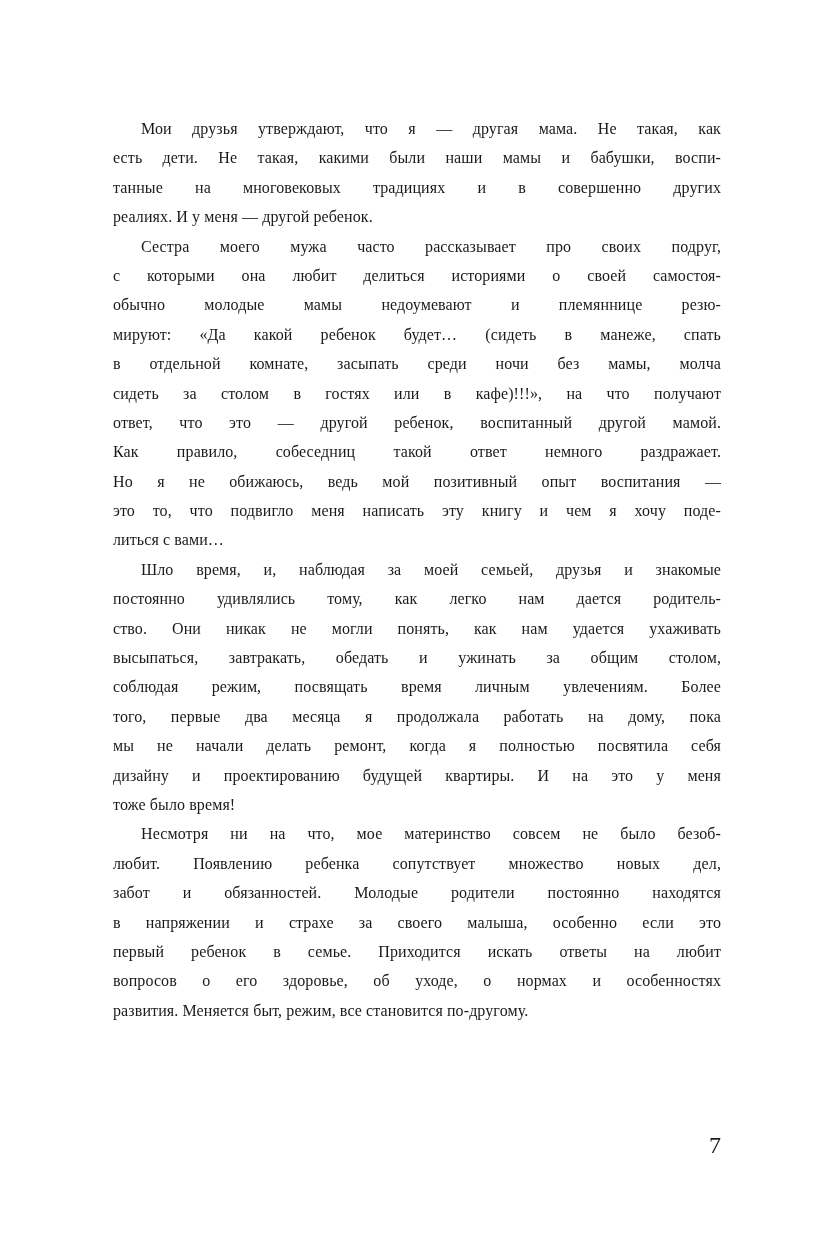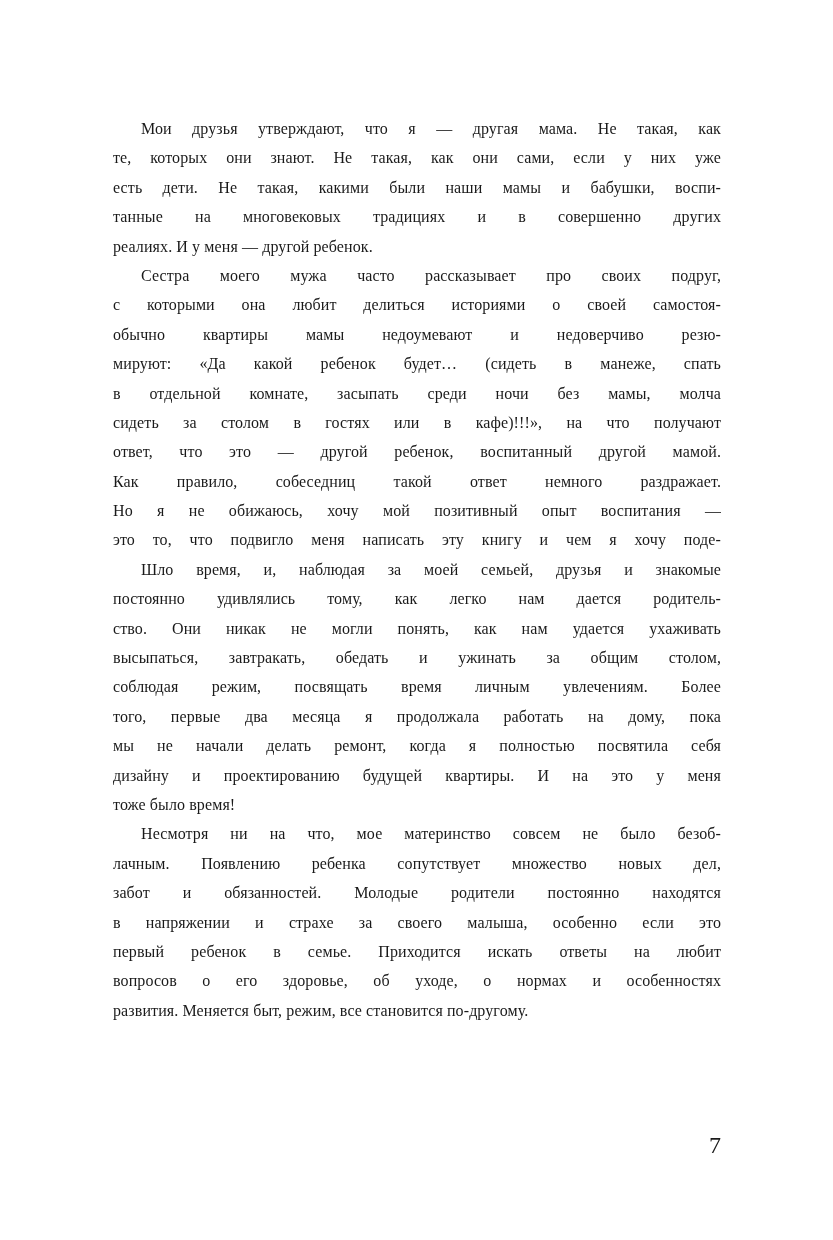--- a/index.html
+++ b/index.html
@@ -54,51 +54,51 @@
     color: #1a1a1a;
   }
 </style>
 </head>
 <body style="background: rgb(255, 255, 255);">
 
 <div class="book-page" style="background: rgb(255, 255, 255); color: rgb(26, 26, 26);">
   <div class="text-block" id="text-block">
       <div class="paragraph">
         <div class="line first">Мои друзья утверждают, что я — другая мама. Не такая, как</div>
-        <div class="line">те, которых они знают. Не такая, как они сами, если у них уже</div>
         <div class="line">есть дети. Не такая, какими были наши мамы и бабушки, воспи-</div>
         <div class="line">танные на многовековых традициях и в совершенно других</div>
         <div class="line last">реалиях. И у меня — другой ребенок.</div>
       </div>
       <div class="paragraph">
         <div class="line first">Сестра моего мужа часто рассказывает про своих подруг,</div>
         <div class="line">с которыми она любит делиться историями о своей самостоя-</div>
-        <div class="line">обычно квартиры мамы недоумевают и недоверчиво резю-</div>
+        <div class="line">обычно молодые мамы недоумевают и племяннице резю-</div>
         <div class="line">мируют: «Да какой ребенок будет… (сидеть в манеже, спать</div>
         <div class="line">в отдельной комнате, засыпать среди ночи без мамы, молча</div>
         <div class="line">сидеть за столом в гостях или в кафе)!!!», на что получают</div>
         <div class="line">ответ, что это — другой ребенок, воспитанный другой мамой.</div>
         <div class="line">Как правило, собеседниц такой ответ немного раздражает.</div>
-        <div class="line">Но я не обижаюсь, хочу мой позитивный опыт воспитания —</div>
+        <div class="line">Но я не обижаюсь, ведь мой позитивный опыт воспитания —</div>
         <div class="line">это то, что подвигло меня написать эту книгу и чем я хочу поде-</div>
+        <div class="line last">литься с вами…</div>
       </div>
       <div class="paragraph">
         <div class="line first">Шло время, и, наблюдая за моей семьей, друзья и знакомые</div>
         <div class="line">постоянно удивлялись тому, как легко нам дается родитель-</div>
         <div class="line">ство. Они никак не могли понять, как нам удается ухаживать</div>
         <div class="line">высыпаться, завтракать, обедать и ужинать за общим столом,</div>
         <div class="line">соблюдая режим, посвящать время личным увлечениям. Более</div>
         <div class="line">того, первые два месяца я продолжала работать на дому, пока</div>
         <div class="line">мы не начали делать ремонт, когда я полностью посвятила себя</div>
         <div class="line">дизайну и проектированию будущей квартиры. И на это у меня</div>
         <div class="line last">тоже было время!</div>
       </div>
       <div class="paragraph">
         <div class="line first">Несмотря ни на что, мое материнство совсем не было безоб-</div>
-        <div class="line">лачным. Появлению ребенка сопутствует множество новых дел,</div>
+        <div class="line">любит. Появлению ребенка сопутствует множество новых дел,</div>
         <div class="line">забот и обязанностей. Молодые родители постоянно находятся</div>
         <div class="line">в напряжении и страхе за своего малыша, особенно если это</div>
         <div class="line">первый ребенок в семье. Приходится искать ответы на любит</div>
         <div class="line">вопросов о его здоровье, об уходе, о нормах и особенностях</div>
         <div class="line last">развития. Меняется быт, режим, все становится по-другому.</div>
       </div>
     </div>
   <div class="folio">7</div>
 </div>
 

